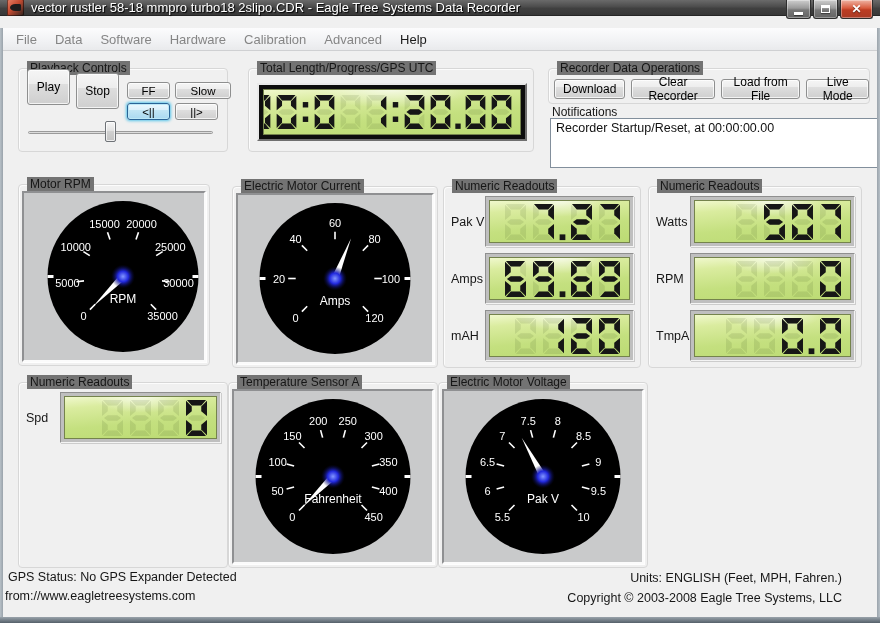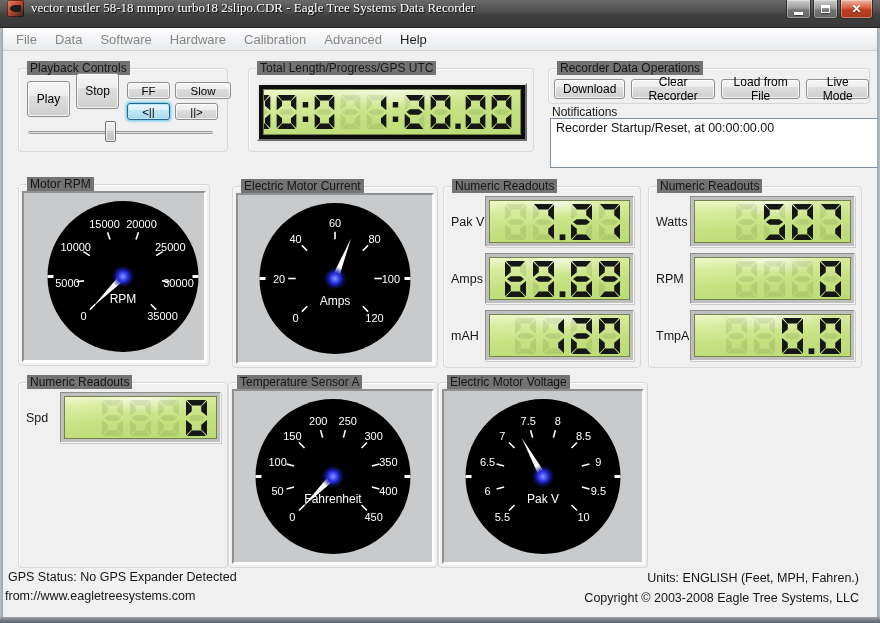--- a/index.html
+++ b/index.html
@@ -4,23 +4,23 @@
 <style>
   * { margin:0; padding:0; box-sizing:border-box; }
   html,body { background:#555; }
   body { font-family:"Liberation Sans", sans-serif; }
   #window {
     position:relative; width:880px; height:623px; background:#f0f0f0;
     overflow:hidden; outline:1px solid #141414;
   }
   
   #titlebar {
-    position:absolute; left:0; top:0; width:880px; height:28px;
+    position:absolute; left:0; top:0; width:880px; height:16px;
     background:linear-gradient(#6a6a6a,#4c4c4c 45%,#404040 55%,#373737);
-    border-bottom:1px solid #262626; display:flex; align-items:flex-start;font-family:Liberation Serif, serif;
+    border-bottom:1px solid #262626; display:flex; align-items:center;
   }
   #app-icon { width:17px; height:17px; margin:0 7px 0 7px; border-radius:2px;
     background:linear-gradient(135deg,#e8836a 0%, #c24a30 45%, #28211e 100%);
     box-shadow:inset 0 0 0 1px rgba(0,0,0,.5); position:relative; }
   #app-icon::after{ content:''; position:absolute; left:3px; top:5px; width:11px; height:7px;
     background:#1d1d1d; border-radius:60% 20% 20% 60%; }
   #title-text { color:#fff; font-size:13px; text-shadow:1px 1px 1px #000; white-space:nowrap; }
   .winbtns { position:absolute; right:7px; top:0; display:flex; }
   .winbtn {
     height:19px; border:1px solid #2e2e2e; border-top:none;
@@ -91,21 +91,21 @@
     border-right:2px solid #fbfbfb; border-bottom:2px solid #fbfbfb;
     box-shadow:1px 1px 0 rgba(255,255,255,.9); }
   
   .readout-rows { position:absolute; left:4px; right:6px; top:9px; display:flex;
     flex-direction:column; gap:6px; }
   .readout-row { display:flex; align-items:center; height:51px; }
   .readout-label { flex:0 0 37px; font-size:12.5px; color:#161616; padding-left:3px; }
   .readout-row .lcd { flex:1; height:51px; }
   
   .status-text { position:absolute; font-size:12.5px; color:#161616; white-space:nowrap; }
-  .status-right { text-align:center; right:21px; }
+  .status-right { text-align:center; right:38px; }
 </style>
 </head>
 <body>
 
 <div id="window">
 
   <div id="titlebar">
     <div id="app-icon"></div>
     <span id="title-text">vector rustler 58-18 mmpro turbo18 2slipo.CDR - Eagle Tree Systems Data Recorder</span>
     <div class="winbtns">
@@ -130,21 +130,21 @@
       <span class="menu-item disabled">Advanced</span>
       <span class="menu-item">Help</span>
     </div>
 
   <div class="frame" id="frame-left"></div>
   <div class="frame" id="frame-right"></div>
   <div class="frame" id="frame-bottom"></div>
 
   <div class="groupbox" style="left:18px;top:68px;width:210px;height:84px;">
     <span class="gb-label">Playback Controls</span>
-    <button class="btn" style="left:8px;top:12px;width:43px;height:36px;">Play</button>
+    <button class="btn" style="left:8px;top:0;width:43px;height:36px;">Play</button>
     <button class="btn" style="left:57px;top:4px;width:43px;height:36px;">Stop</button>
     <button class="btn small" style="left:108px;top:13px;width:43px;height:17px;">FF</button>
     <button class="btn small" style="left:156px;top:13px;width:56px;height:17px;">Slow</button>
     <button class="btn small focused" style="left:108px;top:34px;width:43px;height:17px;">&lt;||</button>
     <button class="btn small" style="left:156px;top:34px;width:43px;height:17px;">||&gt;</button>
   </div>
   <div id="slider-track"></div>
   <div id="slider-thumb" style="left: 105px;"></div>
 
   <div class="groupbox" style="left:248px;top:68px;width:286px;height:84px;">

